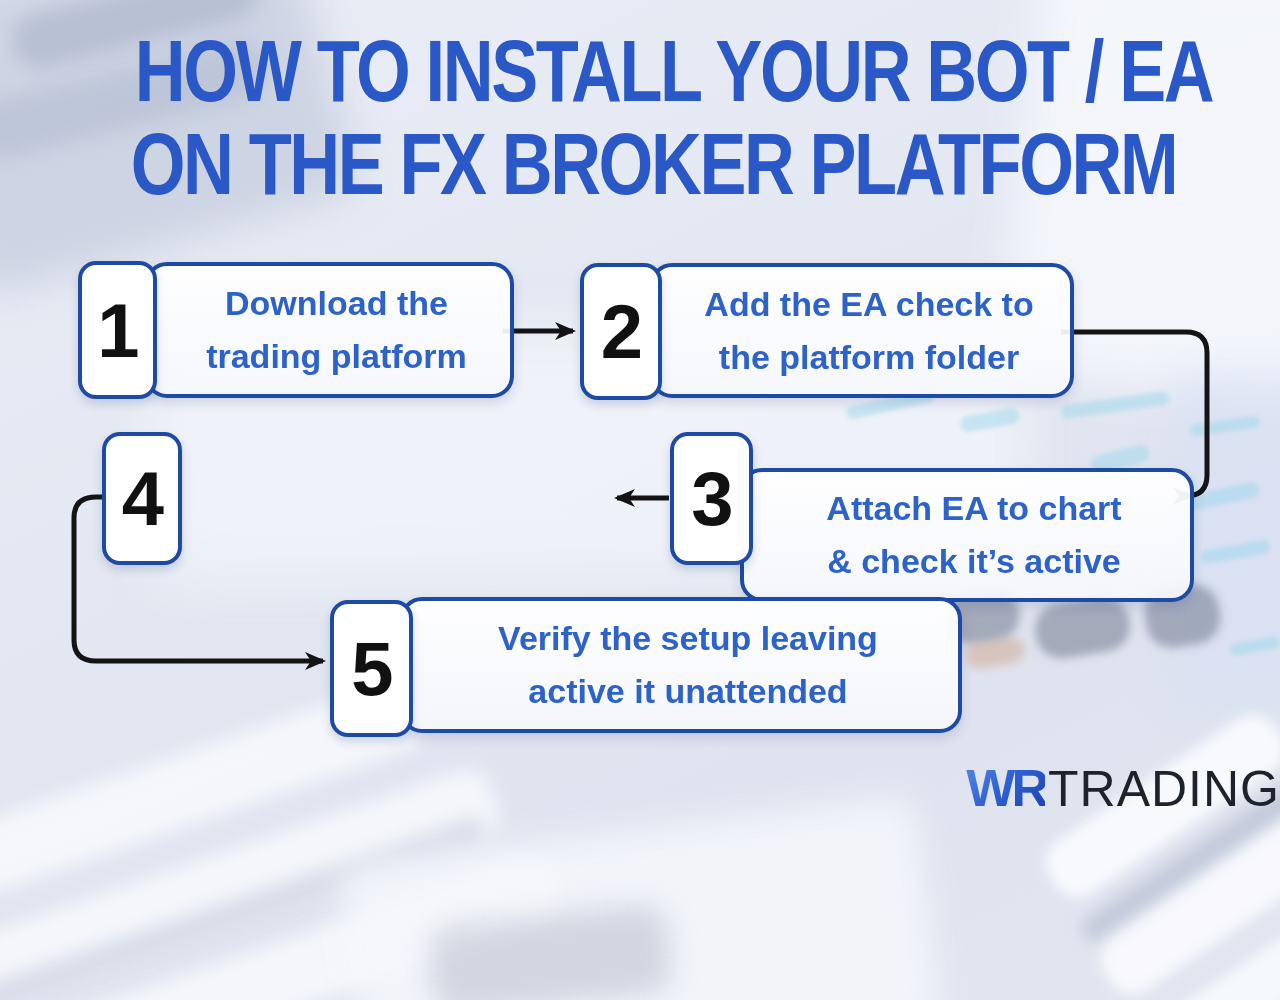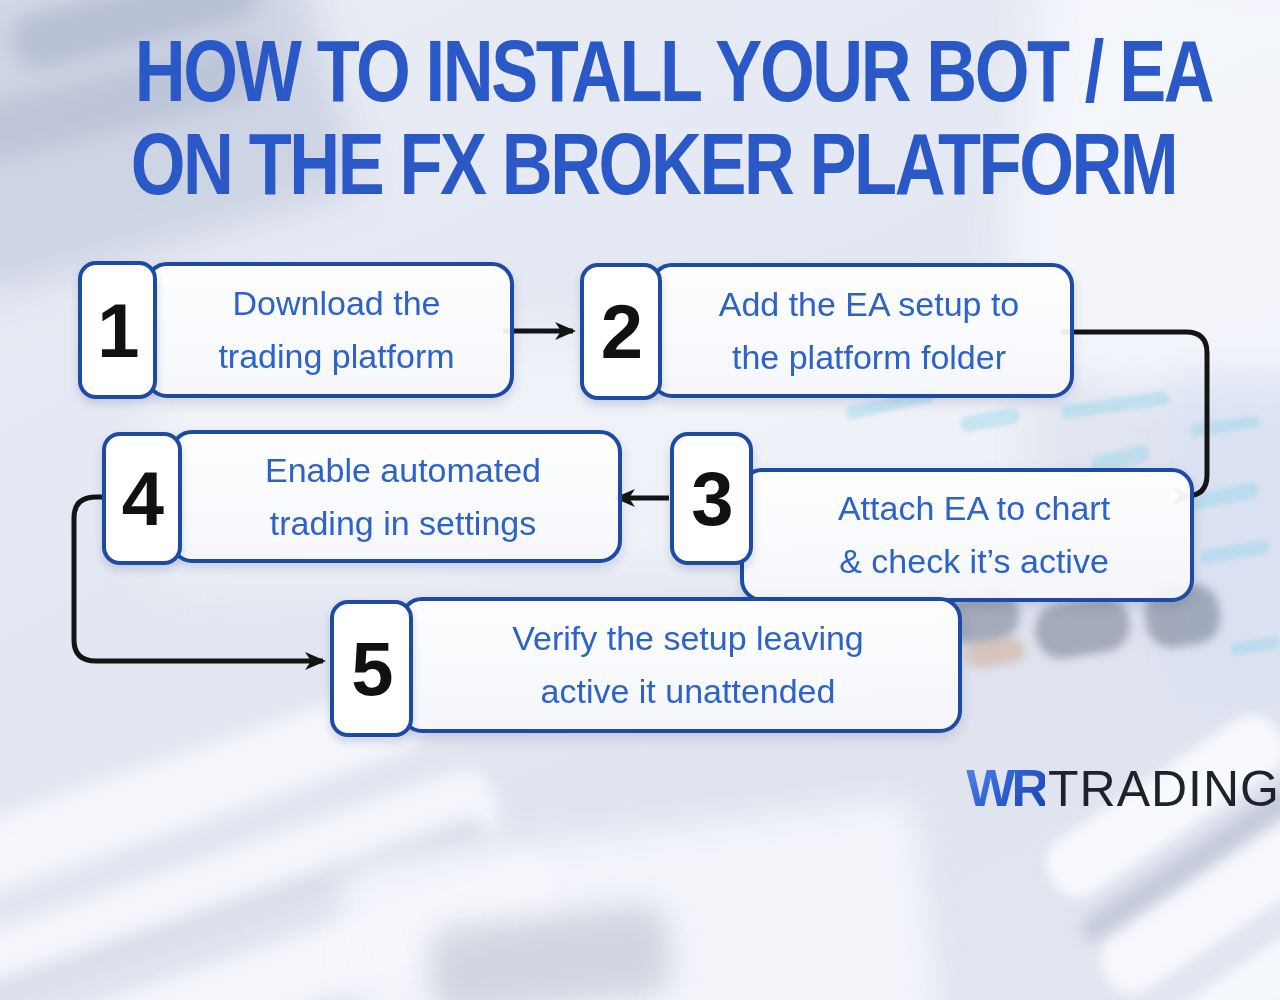--- a/index.html
+++ b/index.html
@@ -49,21 +49,21 @@
           letter-spacing:-3px;transform:scaleX(.80);transform-origin:50% 50%;}
 
   
   .connectors{position:absolute;left:0;top:0;z-index:3;}
 
   
   .box{position:absolute;z-index:5;border:4px solid #1d4aa3;border-radius:22px;
        background:linear-gradient(180deg,rgba(255,255,255,.96) 0%,rgba(246,248,253,.9) 100%);
        box-shadow:0 5px 12px rgba(30,55,125,.16);
        display:flex;flex-direction:column;align-items:center;justify-content:center;
-       color:#2d62c9;font-size:34px;line-height:53px;font-weight:400;text-align:center;}
+       color:#2d62c9;font-size:34px;line-height:53px;font-weight:700;text-align:center;}
   .badge{position:absolute;z-index:6;border:4px solid #1d4aa3;border-radius:18px;background:#ffffff;
          box-shadow:0 5px 10px rgba(30,55,125,.18);
          display:flex;align-items:center;justify-content:center;
          color:#111111;font-size:76px;font-weight:900;letter-spacing:-2px;}
   .b1{left:145px;top:262px;width:347px;height:128px;padding-left:14px;}
   .n1{left:78px;top:261px;width:71px;height:130px;}
   .b2{left:650px;top:263px;width:402px;height:127px;padding-left:14px;}
   .n2{left:580px;top:263px;width:74px;height:129px;}
   .b3{left:740px;top:428px;width:432px;height:126px;padding-left:14px;margin-top:40px;}
   .n3{left:670px;top:432px;width:75px;height:125px;}
@@ -134,39 +134,35 @@
 
   <div class="box b1">
     <span>Download the</span>
     <span>trading platform</span>
   </div>
   <div class="badge n1">
     <span>1</span>
   </div>
 
   <div class="box b2">
-    <span>Add the EA setup to</span>
+    <span>Add the EA check to</span>
     <span>the platform folder</span>
   </div>
   <div class="badge n2">
     <span>2</span>
   </div>
 
   <div class="box b3">
     <span>Attach EA to chart</span>
     <span>&amp; check it’s active</span>
   </div>
   <div class="badge n3">
     <span>3</span>
   </div>
 
-  <div class="box b4">
-    <span>Enable automated</span>
-    <span>trading in settings</span>
-  </div>
   <div class="badge n4">
     <span>4</span>
   </div>
 
   <div class="box b5">
     <span>Verify the setup leaving</span>
     <span>active it unattended</span>
   </div>
   <div class="badge n5">
     <span>5</span>

